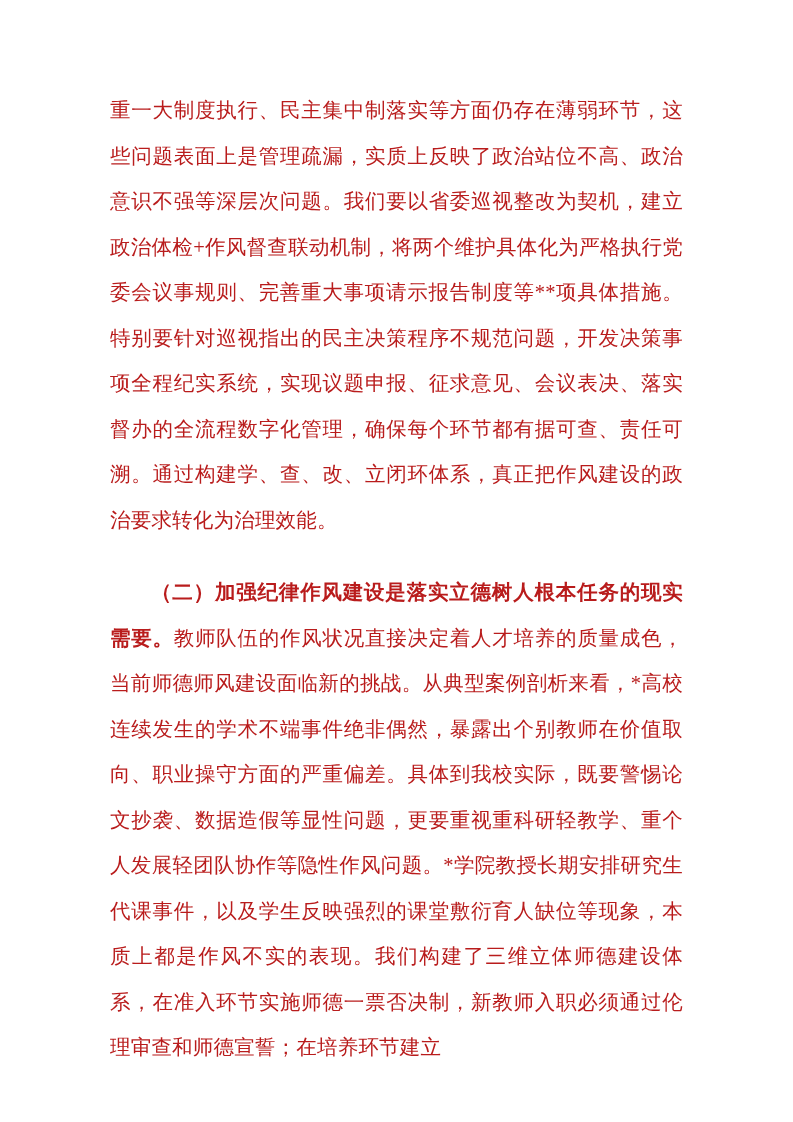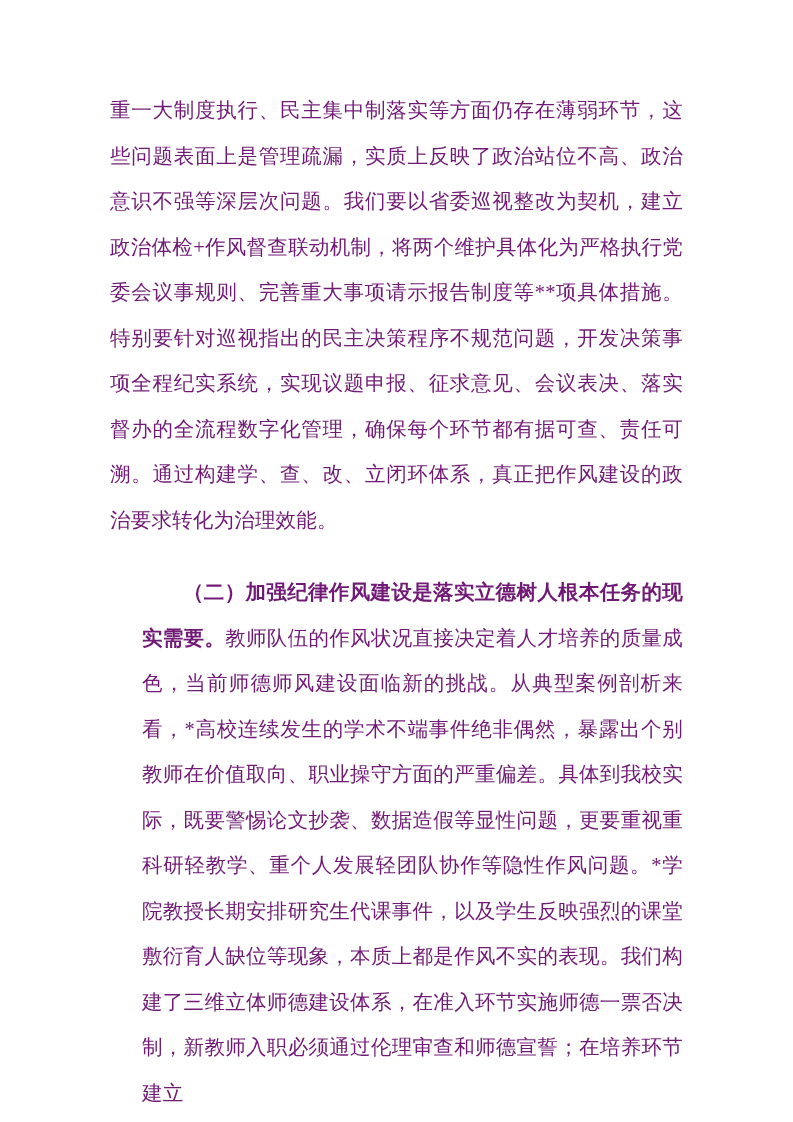--- a/index.html
+++ b/index.html
@@ -25,29 +25,28 @@
   .doc-body {
     width: 100%;
   }
   .para {
     font-size: 20.5px;
     line-height: 45.5px;
     text-align: justify;
     text-justify: inter-ideograph;
     letter-spacing: 0.2px;
     margin: 0 0 0 0;
-    color: #701a75;
+    color: #b91c1c;
     font-family: "Liberation Serif", "DejaVu Serif", serif;
   }
   .para + .para {
     margin-top: 27px;
   }
   .para.indent {
     text-indent: 41px;
-    margin-left: 32px;
   }
   .bold-lead {
     font-weight: bold;
   }
 </style>
 </head>
 <body>
 
 <div class="page">
   <div class="doc-body">

